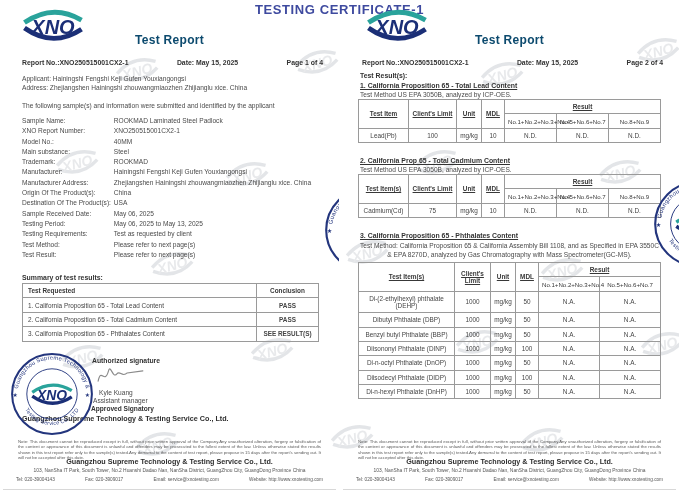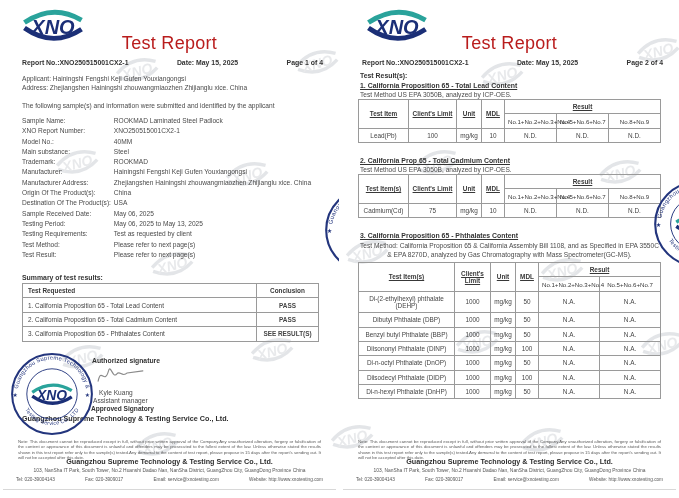--- a/index.html
+++ b/index.html
@@ -6,22 +6,22 @@
   html,body{background:#fff}
   .canvas{position:relative;width:679px;height:498px;background:#ffffff;overflow:hidden;
           font-family:"Liberation Sans",sans-serif;color:#3c3c3c}
   .cert-title{position:absolute;top:2px;left:0;right:0;text-align:center;font-size:13px;
               font-weight:600;letter-spacing:.6px;color:#3e4a9f}
   .page{position:absolute;top:0;width:339px;height:498px;overflow:hidden}
   .p1{left:0}.p2{left:340px}
   .abs{position:absolute}
   .logo-svg{position:absolute;top:8px;width:62px;height:34px}
   .p1 .logo-svg{left:22px}.p2 .logo-svg{left:26px}
-  .report-title{position:absolute;top:33px;left:0;right:0;text-align:center;font-size:18px;
-                font-weight:normal;color:#b91c1c;letter-spacing:.3px}
+  .report-title{position:absolute;top:33px;left:0;right:0;text-align:center;font-size:12px;
+                font-weight:bold;color:#0c4a6e;letter-spacing:.3px}
   .meta{position:absolute;top:59px;left:22px;right:16px;display:flex;justify-content:space-between;
         font-size:6.9px;font-weight:bold;color:#333}
   .txt{font-size:6.6px;color:#4a4a4a;white-space:nowrap}
   .bold{font-weight:bold}
   .p1-applicant{top:75px;left:22px}
   .p1-address{top:84px;left:22px}
   .p1-intro{top:102px;left:22px}
   .fields{position:absolute;top:117px;left:22px;font-size:6.6px;color:#4a4a4a}
   .frow{height:10.3px;white-space:nowrap}
   .flabel{display:inline-block;width:90px}
@@ -153,20 +153,21 @@
   <svg class="wm" style="left:135px;top:432px">
       <use href="#logo-gray" width="44" height="24"></use>
     </svg>
   <svg class="wm" style="left:330px;top:425px">
       <use href="#logo-gray" width="44" height="24"></use>
     </svg>
   <svg class="wm" style="left:520px;top:428px">
       <use href="#logo-gray" width="44" height="24"></use>
     </svg>
 
+  <div class="cert-title">TESTING CERTIFICATE-1</div>
 
   <div class="page p1">
     <svg class="logo-svg">
         <use href="#logo-color" width="62" height="34"></use>
       </svg>
     <div class="report-title">Test Report</div>
     <div class="meta">
       <span>Report No.:XNO250515001CX2-1</span>
       <span>Date: May 15, 2025</span>
       <span>Page 1 of 4</span>

